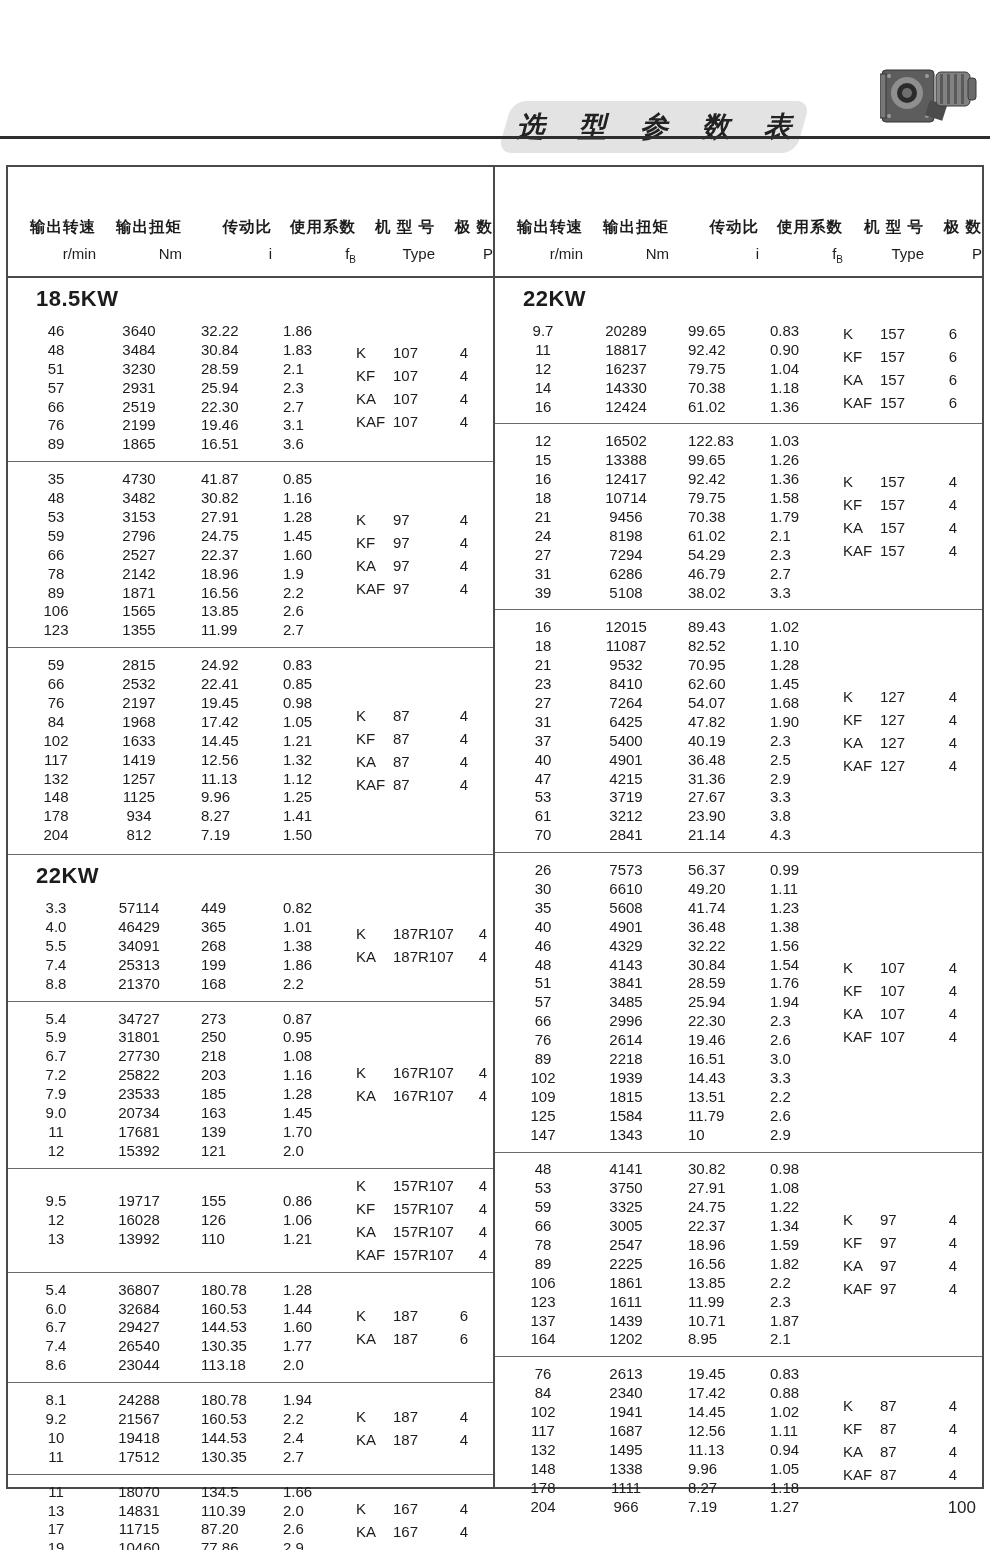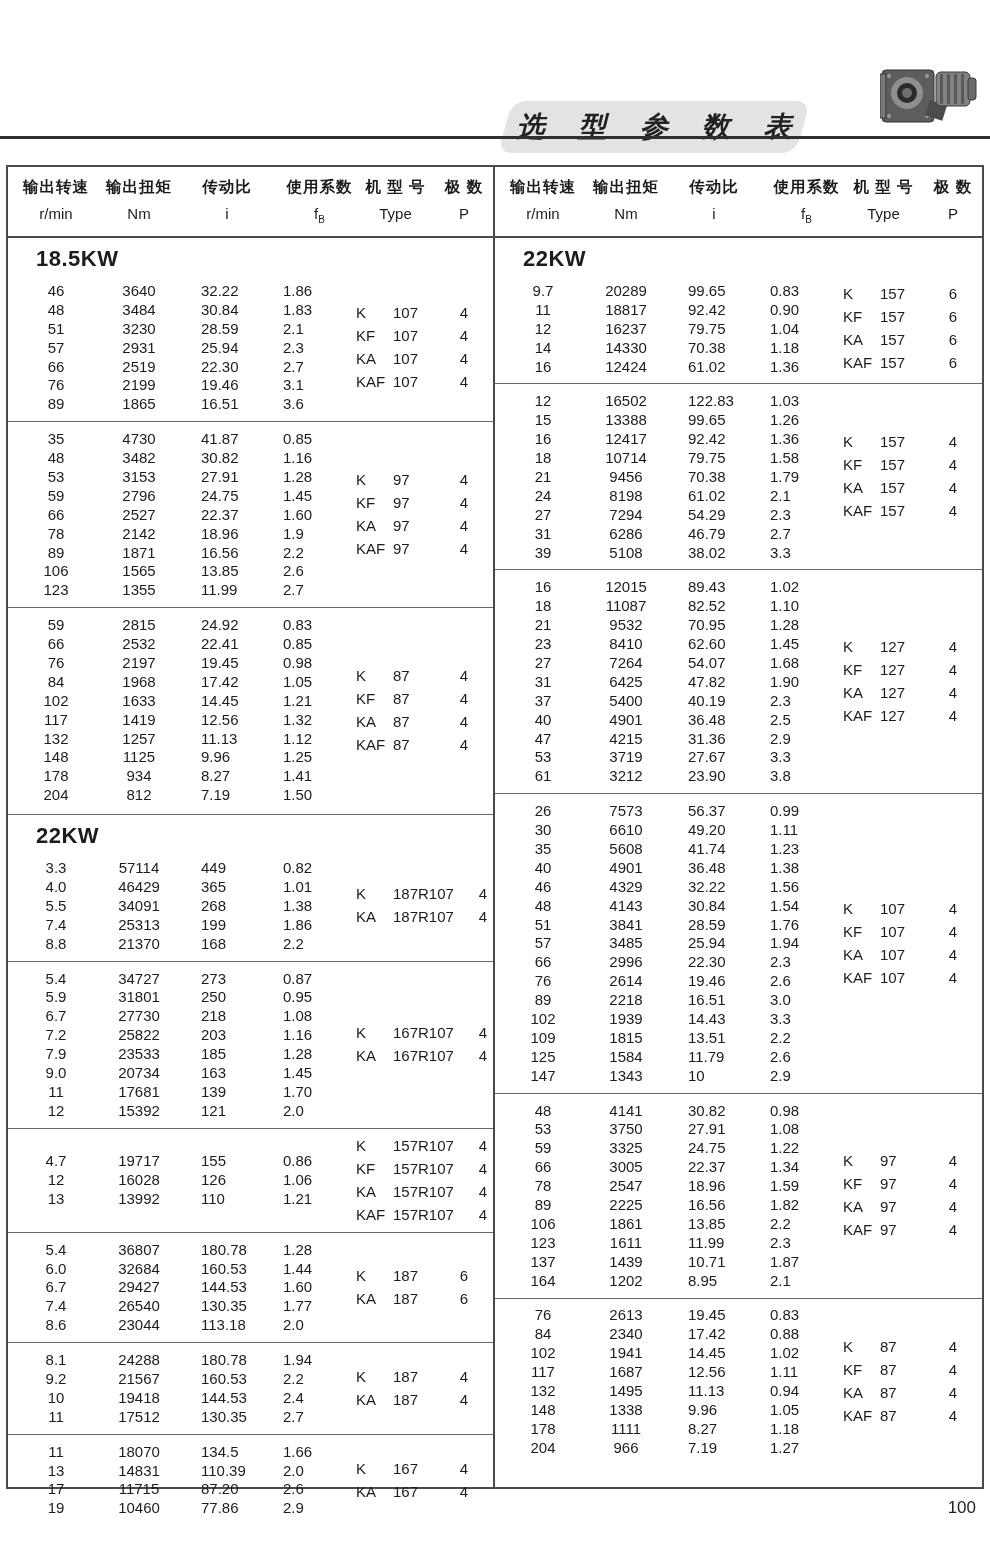--- a/index.html
+++ b/index.html
@@ -26,21 +26,21 @@
   .sel-table {
     position:absolute; left:6px; top:165px; width:978px; height:1324px;
     border:2px solid #4a4a4a; display:flex;
   }
   .half { width:50%; display:flex; flex-direction:column; }
   .half.left { border-right:2px solid #4a4a4a; }
 
   .col-header {
     display:flex; padding:10px 0 11px 8px; border-bottom:2px solid #4a4a4a; flex:none;
   }
-  .hcell { display:flex; flex-direction:column; align-items:center; gap:7px; }
+  .hcell { display:flex; flex-direction:column; align-items:flex-end; gap:7px;margin-top:40px; }
   .hcn { font-size:15.5px; font-weight:bold; white-space:nowrap; letter-spacing:1px; }
   .hunit { font-size:15px; }
   .hunit sub { font-size:10px; }
 
   .section { padding-bottom:2px; }
   .section + .section { border-top:1.5px solid #6a6a6a; }
   .power-label { font-size:22px; font-weight:bold; padding:8px 0 2px 28px; letter-spacing:0.5px; }
 
   .block { display:flex; align-items:center; padding:7px 0 8px 8px; }
   .block + .block { border-top:1.5px solid #6a6a6a; }
@@ -496,21 +496,21 @@
                 <span class="tpre">KA</span>
                 <span>167R107</span>
               </span>
               <span class="c5">4</span>
             </div>
           </div>
         </div>
         <div class="block">
           <div class="rows">
             <div class="drow">
-              <span class="c0">4.7</span>
+              <span class="c0">9.5</span>
               <span class="c1">19717</span>
               <span class="c2">155</span>
               <span class="c3">0.86</span>
             </div>
             <div class="drow">
               <span class="c0">12</span>
               <span class="c1">16028</span>
               <span class="c2">126</span>
               <span class="c3">1.06</span>
             </div>
@@ -934,20 +934,26 @@
               <span class="c1">3719</span>
               <span class="c2">27.67</span>
               <span class="c3">3.3</span>
             </div>
             <div class="drow">
               <span class="c0">61</span>
               <span class="c1">3212</span>
               <span class="c2">23.90</span>
               <span class="c3">3.8</span>
             </div>
+            <div class="drow">
+              <span class="c0">70</span>
+              <span class="c1">2841</span>
+              <span class="c2">21.14</span>
+              <span class="c3">4.3</span>
+            </div>
           </div>
           <div class="types">
             <div class="trow">
               <span class="tname">
                 <span class="tpre">K</span>
                 <span>127</span>
               </span>
               <span class="c5">4</span>
             </div>
             <div class="trow">

